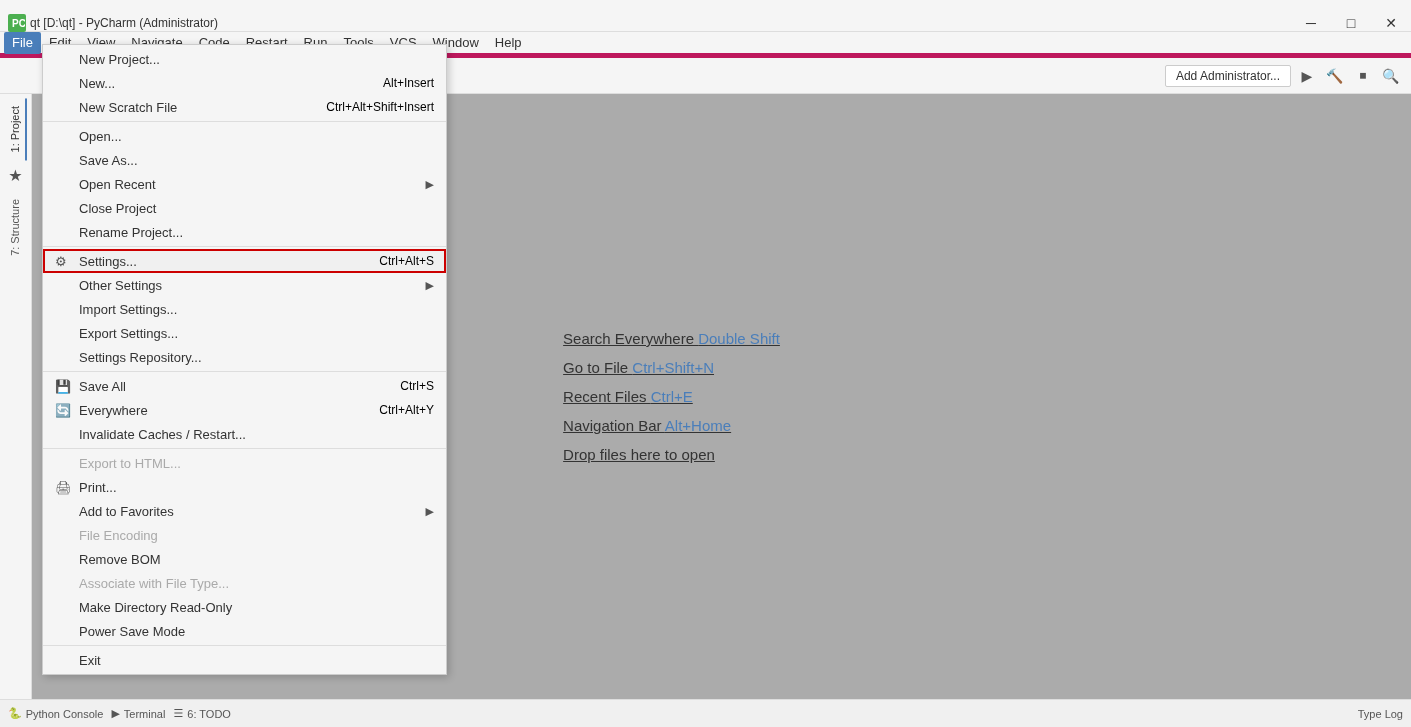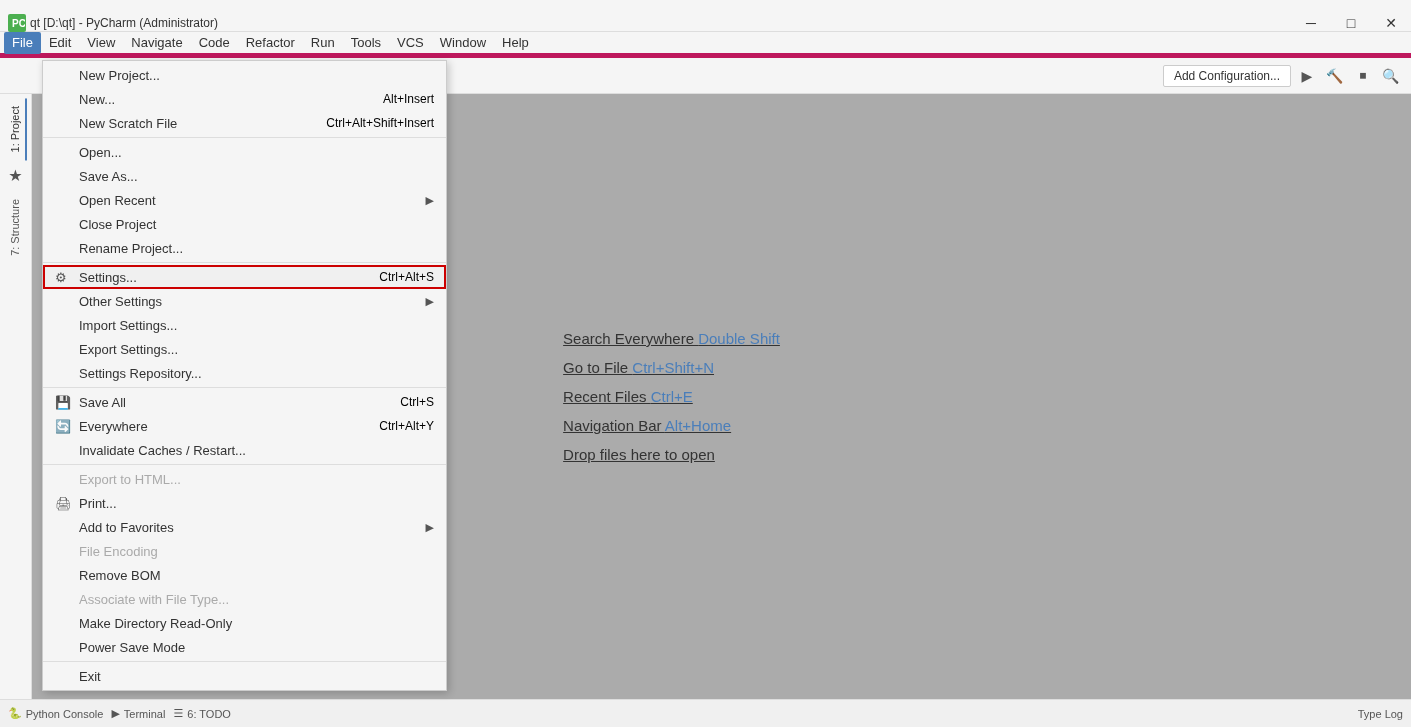--- a/index.html
+++ b/index.html
@@ -200,21 +200,21 @@
       align-items: center;
       gap: 4px;
       font-size: 11px;
       color: #555;
       cursor: pointer;
     }
 
     
     .dropdown-menu {
       position: absolute;
-      top: 60px;
+      top: 44px;
       left: 42px;
       width: 405px;
       background: #f5f5f5;
       border: 1px solid #ccc;
       box-shadow: 2px 2px 8px rgba(0,0,0,0.2);
       z-index: 1000;
       padding: 2px 0;
     }
     .menu-section-divider {
       height: 1px;
@@ -275,30 +275,30 @@
     <button class="title-btn close">✕</button>
   </div>
 </div>
 
 <div class="menu-bar">
   <div class="menu-item file-active">File</div>
   <div class="menu-item">Edit</div>
   <div class="menu-item">View</div>
   <div class="menu-item">Navigate</div>
   <div class="menu-item">Code</div>
-  <div class="menu-item">Refactor</div>
+  <div class="menu-item">Restart</div>
   <div class="menu-item">Run</div>
   <div class="menu-item">Tools</div>
   <div class="menu-item">VCS</div>
   <div class="menu-item">Window</div>
   <div class="menu-item">Help</div>
 </div>
 
 <div class="toolbar">
-  <button class="add-config-btn">Add Configuration...</button>
+  <button class="add-config-btn">Add Administrator...</button>
   <button class="toolbar-icon-btn">▶</button>
   <button class="toolbar-icon-btn">🔨</button>
   <button class="toolbar-icon-btn">⏹</button>
   <button class="toolbar-icon-btn">🔍</button>
 </div>
 
 <div class="left-sidebar">
   <div class="sidebar-tab active">1: Project</div>
   <div class="sidebar-icon">★</div>
   <div class="sidebar-tab">7: Structure</div>

